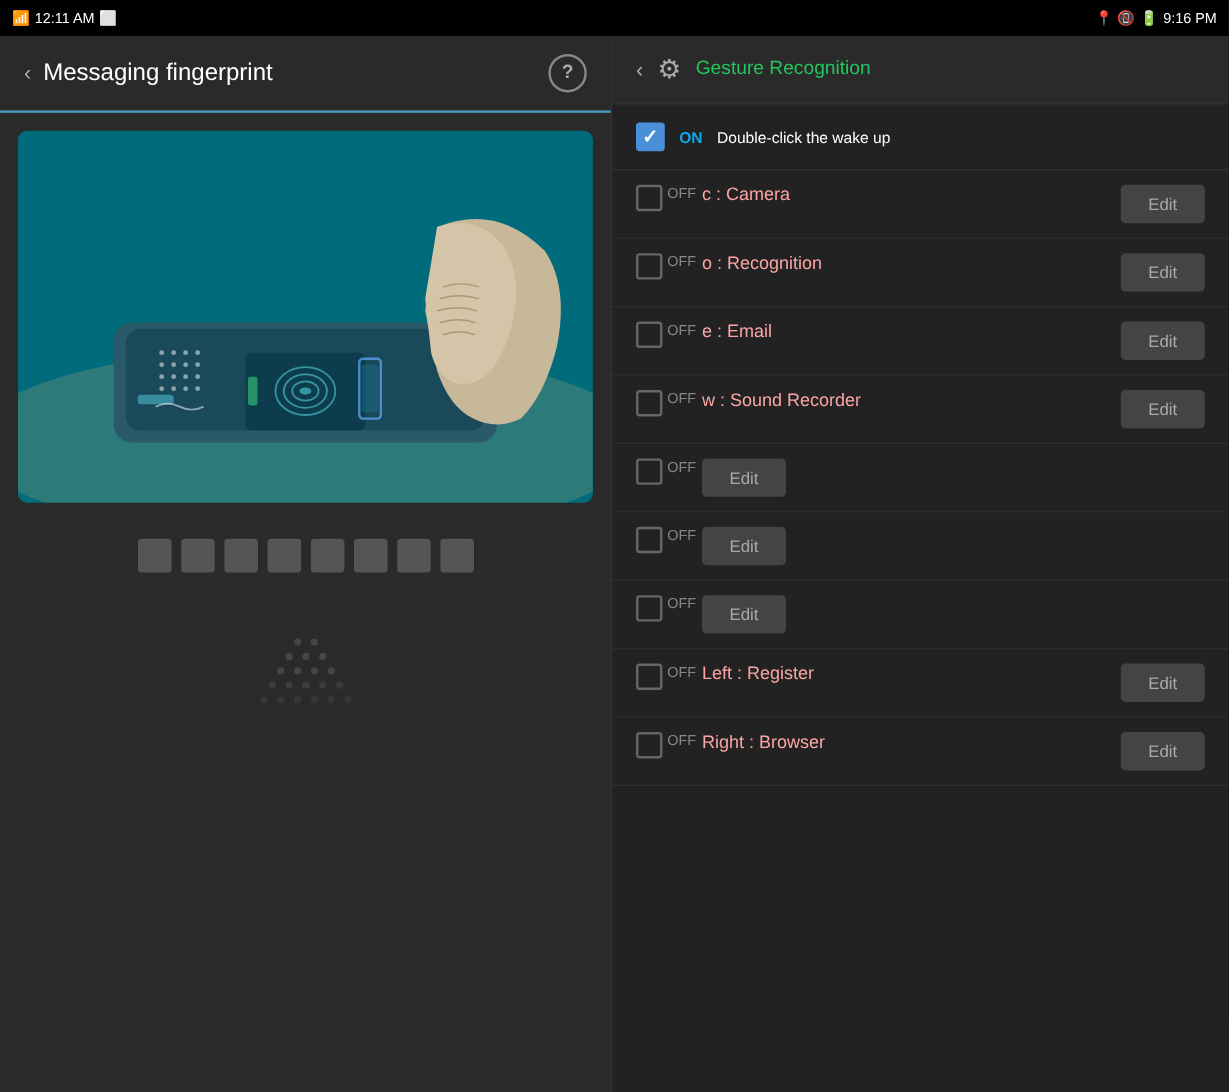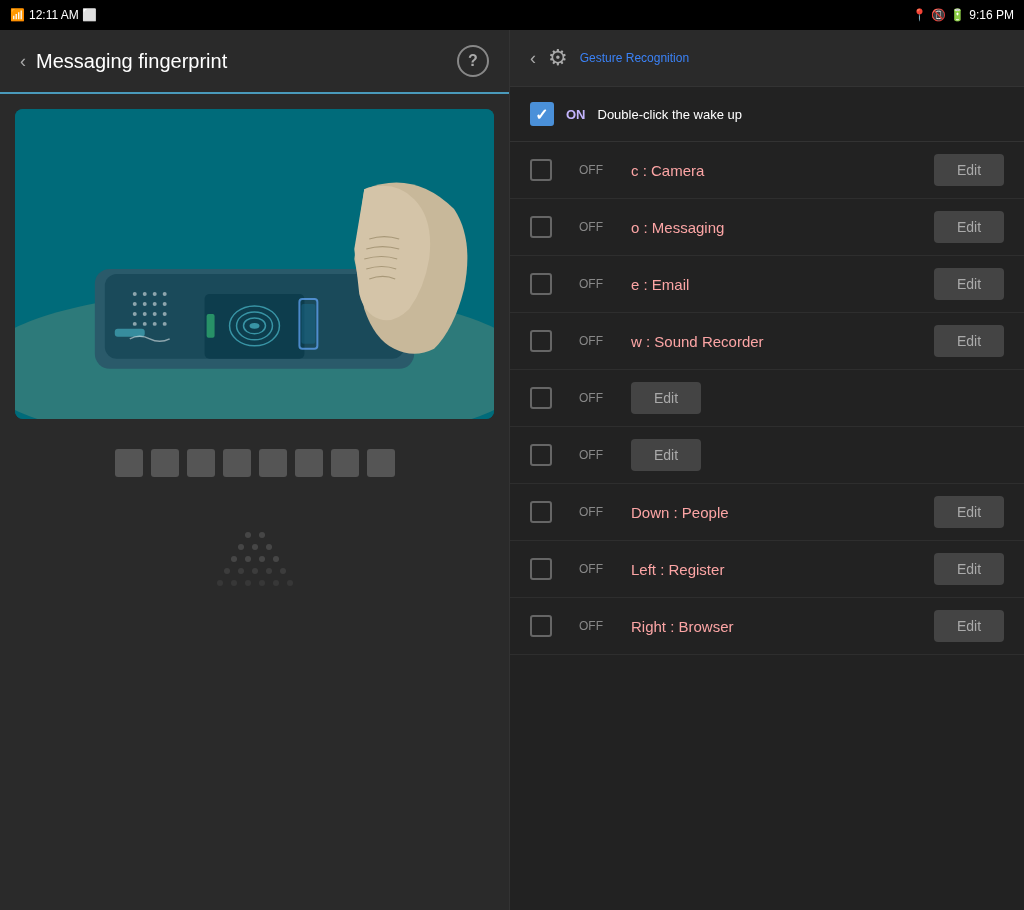--- a/index.html
+++ b/index.html
@@ -119,22 +119,22 @@
     .right-header {
       display: flex;
       align-items: center;
       gap: 12px;
       padding: 15px 20px;
       background: #2a2a2a;
       border-bottom: 1px solid #333;
     }
 
     .right-header-title {
-      color: #3b82f6;
-      font-size: 12px;
+      color: #22c55e;
+      font-size: 16px;
       text-align: center;
     }
 
     .gear-icon {
       color: #aaa;
       font-size: 22px;
     }
 
     .back-arrow-right {
       color: #aaa;
@@ -169,36 +169,36 @@
     }
 
     .checkbox-checked::after {
       content: '✓';
       color: #fff;
       font-size: 16px;
       font-weight: bold;
     }
 
     .on-badge {
-      color: #c4b5fd;
+      color: #0ea5e9;
       font-size: 13px;
       font-weight: bold;
     }
 
     .wake-up-text {
       color: #fff;
       font-size: 13px;
     }
 
     
     .gesture-item {
       display: flex;
-      align-items: center;
+      align-items: flex-start;
       padding: 12px 20px;
-      gap: 27px;
+      gap: 4px;
       border-bottom: 1px solid #2e2e2e;
     }
 
     .checkbox-unchecked {
       width: 22px;
       height: 22px;
       border: 2px solid #666;
       border-radius: 3px;
       background: transparent;
     }
@@ -379,21 +379,21 @@
       <div class="gesture-item">
         <div class="checkbox-unchecked"></div>
         <span class="off-badge">OFF</span>
         <span class="gesture-label">c : Camera</span>
         <button class="edit-button">Edit</button>
       </div>
 
       <div class="gesture-item">
         <div class="checkbox-unchecked"></div>
         <span class="off-badge">OFF</span>
-        <span class="gesture-label">o : Messaging</span>
+        <span class="gesture-label">o : Recognition</span>
         <button class="edit-button">Edit</button>
       </div>
 
       <div class="gesture-item">
         <div class="checkbox-unchecked"></div>
         <span class="off-badge">OFF</span>
         <span class="gesture-label">e : Email</span>
         <button class="edit-button">Edit</button>
       </div>
 
@@ -412,21 +412,20 @@
 
       <div class="gesture-item">
         <div class="checkbox-unchecked"></div>
         <span class="off-badge">OFF</span>
         <button class="edit-button">Edit</button>
       </div>
 
       <div class="gesture-item">
         <div class="checkbox-unchecked"></div>
         <span class="off-badge">OFF</span>
-        <span class="gesture-label">Down : People</span>
         <button class="edit-button">Edit</button>
       </div>
 
       <div class="gesture-item">
         <div class="checkbox-unchecked"></div>
         <span class="off-badge">OFF</span>
         <span class="gesture-label">Left : Register</span>
         <button class="edit-button">Edit</button>
       </div>
 

